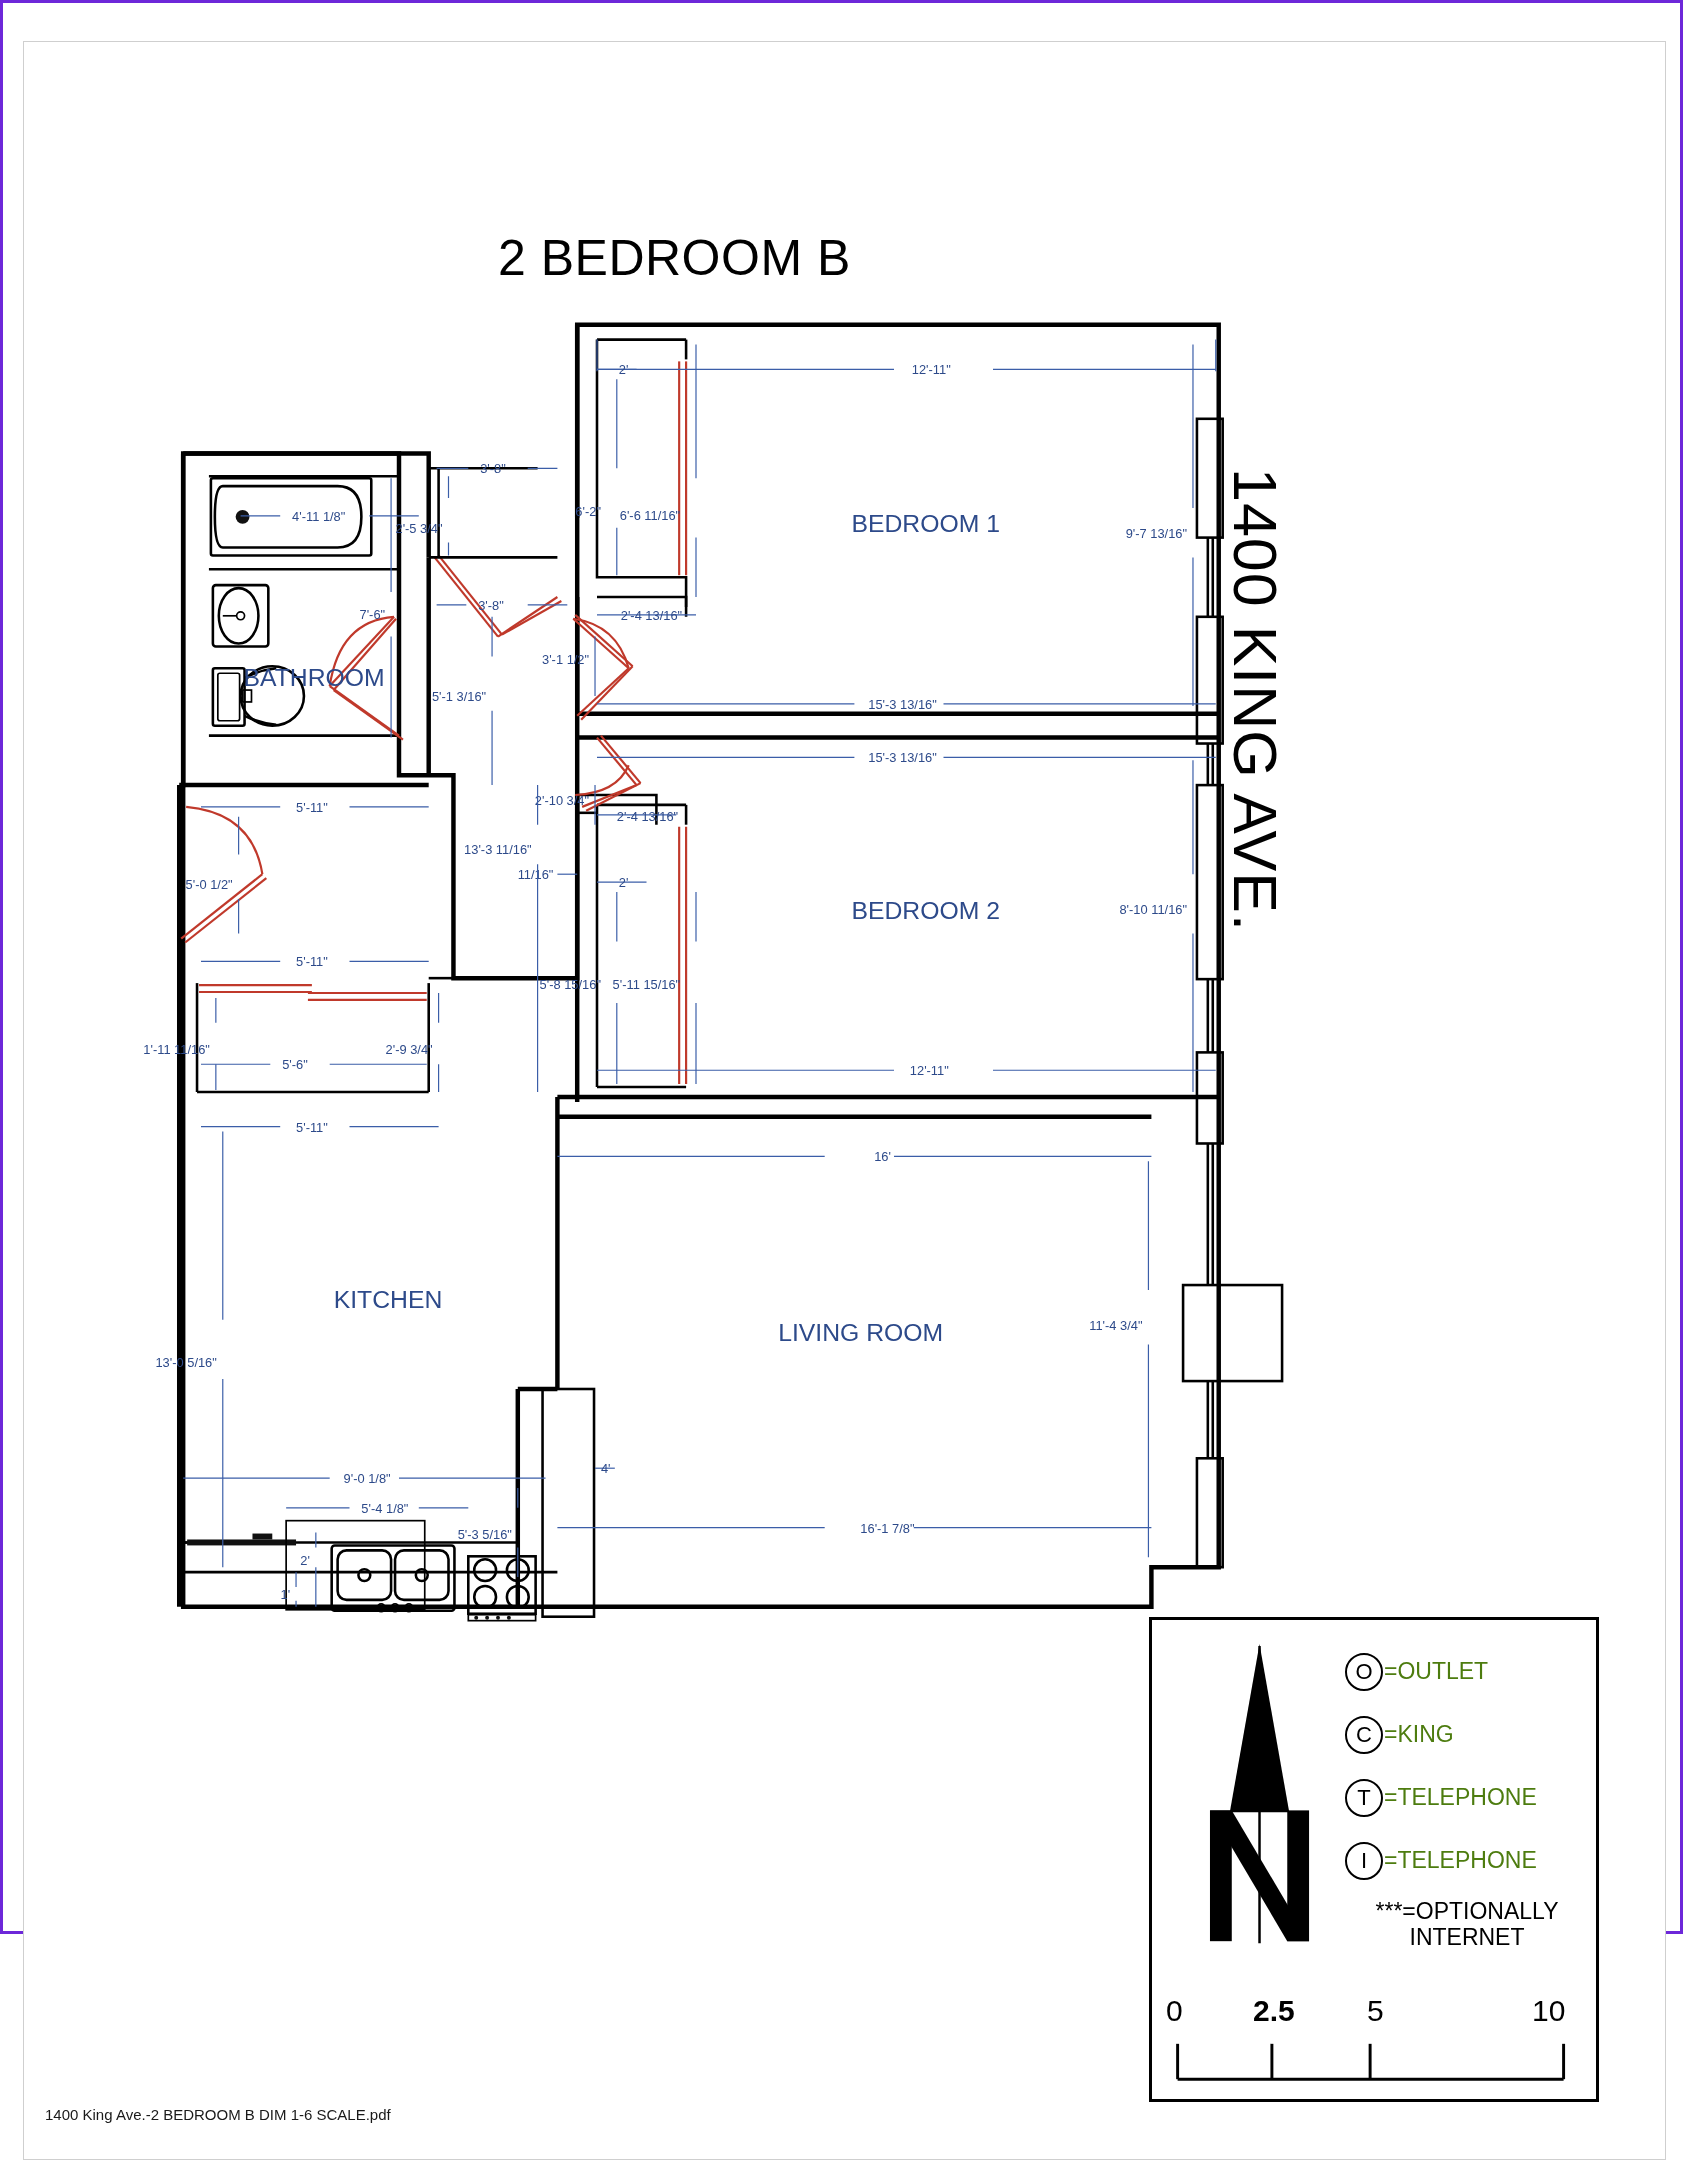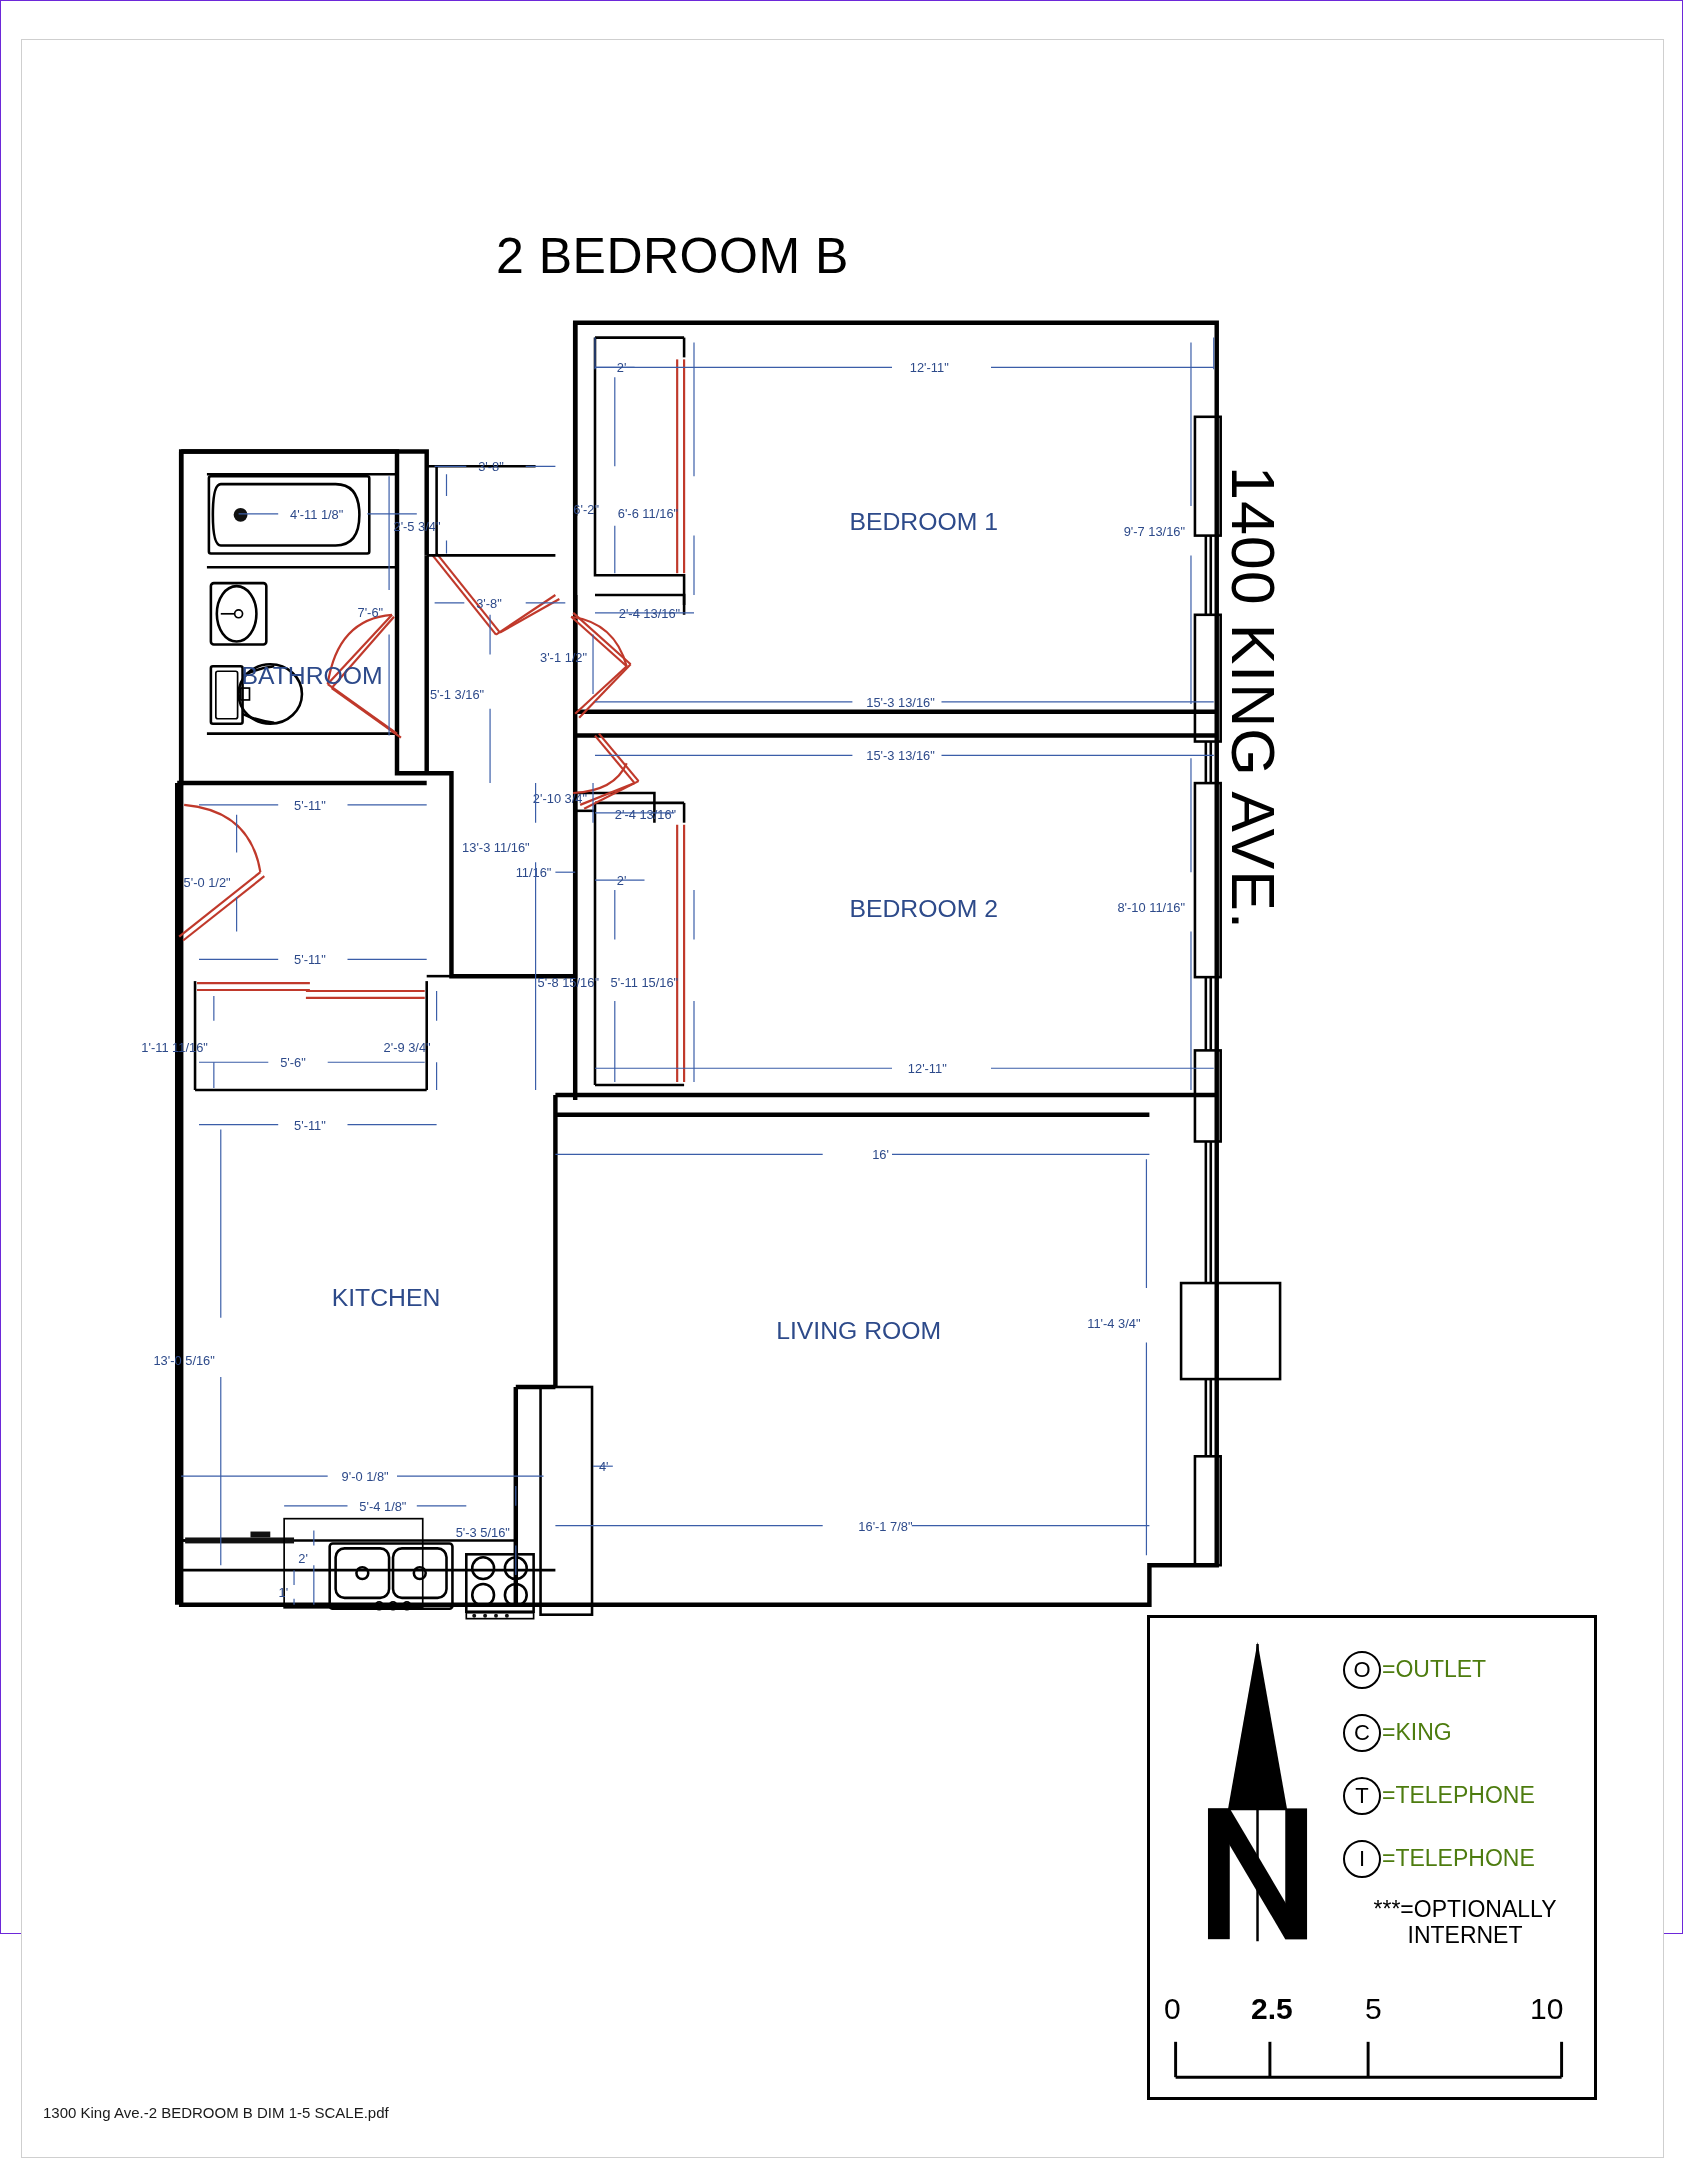--- a/index.html
+++ b/index.html
@@ -1,19 +1,19 @@
 <!DOCTYPE html>
 <html><head>
 <meta charset="utf-8">
 <style>
   html,body{margin:0;padding:0;background:#ffffff;}
   body{width:1683px;height:2178px;position:relative;
        font-family:"Liberation Sans","DejaVu Sans",sans-serif;}
   #page{position:absolute;left:0;top:0;width:1683px;height:1934px;
-        background:#fff;box-sizing:border-box;border:1px solid #6d28d9;}
+        background:#fff;box-sizing:border-box;border:3px solid #6d28d9;}
   #sheet{position:absolute;left:20px;top:38px;width:1643px;height:2119px;
          background:#fff;box-sizing:border-box;border:1px solid #cfcfcf;}
   #plan-title{position:absolute;left:495px;top:226px;font-size:50px;color:#000;
               letter-spacing:0.5px;white-space:nowrap;}
   #street-label{position:absolute;left:1287px;top:465px;font-size:61px;color:#000;
                 transform-origin:left top;transform:rotate(90deg);white-space:nowrap;
                 letter-spacing:1px;}
   #filename{position:absolute;left:42px;top:2103px;font-size:15px;color:#1a1a1a;
             white-space:nowrap;}
   svg{display:block;}
@@ -42,21 +42,21 @@
   .sc-num{position:absolute;font-size:30px;color:#000;}
 </style>
 </head>
 <body>
 
 <div id="page">
   <div id="sheet"></div>
 
   <div id="plan-title">2 BEDROOM B</div>
   <div id="street-label">1400 KING AVE.</div>
-  <div id="filename">1300 King Ave.-2 BEDROOM B DIM 1-5 SCALE.pdf</div>
+  <div id="filename">1400 King Ave.-2 BEDROOM B DIM 1-6 SCALE.pdf</div>
 
   <svg id="drawing" viewBox="0 0 1700 2200">
 
     <path class="wall" d="
       M 580 325
       L 1228 325
       L 1228 1135
       L 1228 1580
       L 1160 1580
       L 1160 1620

